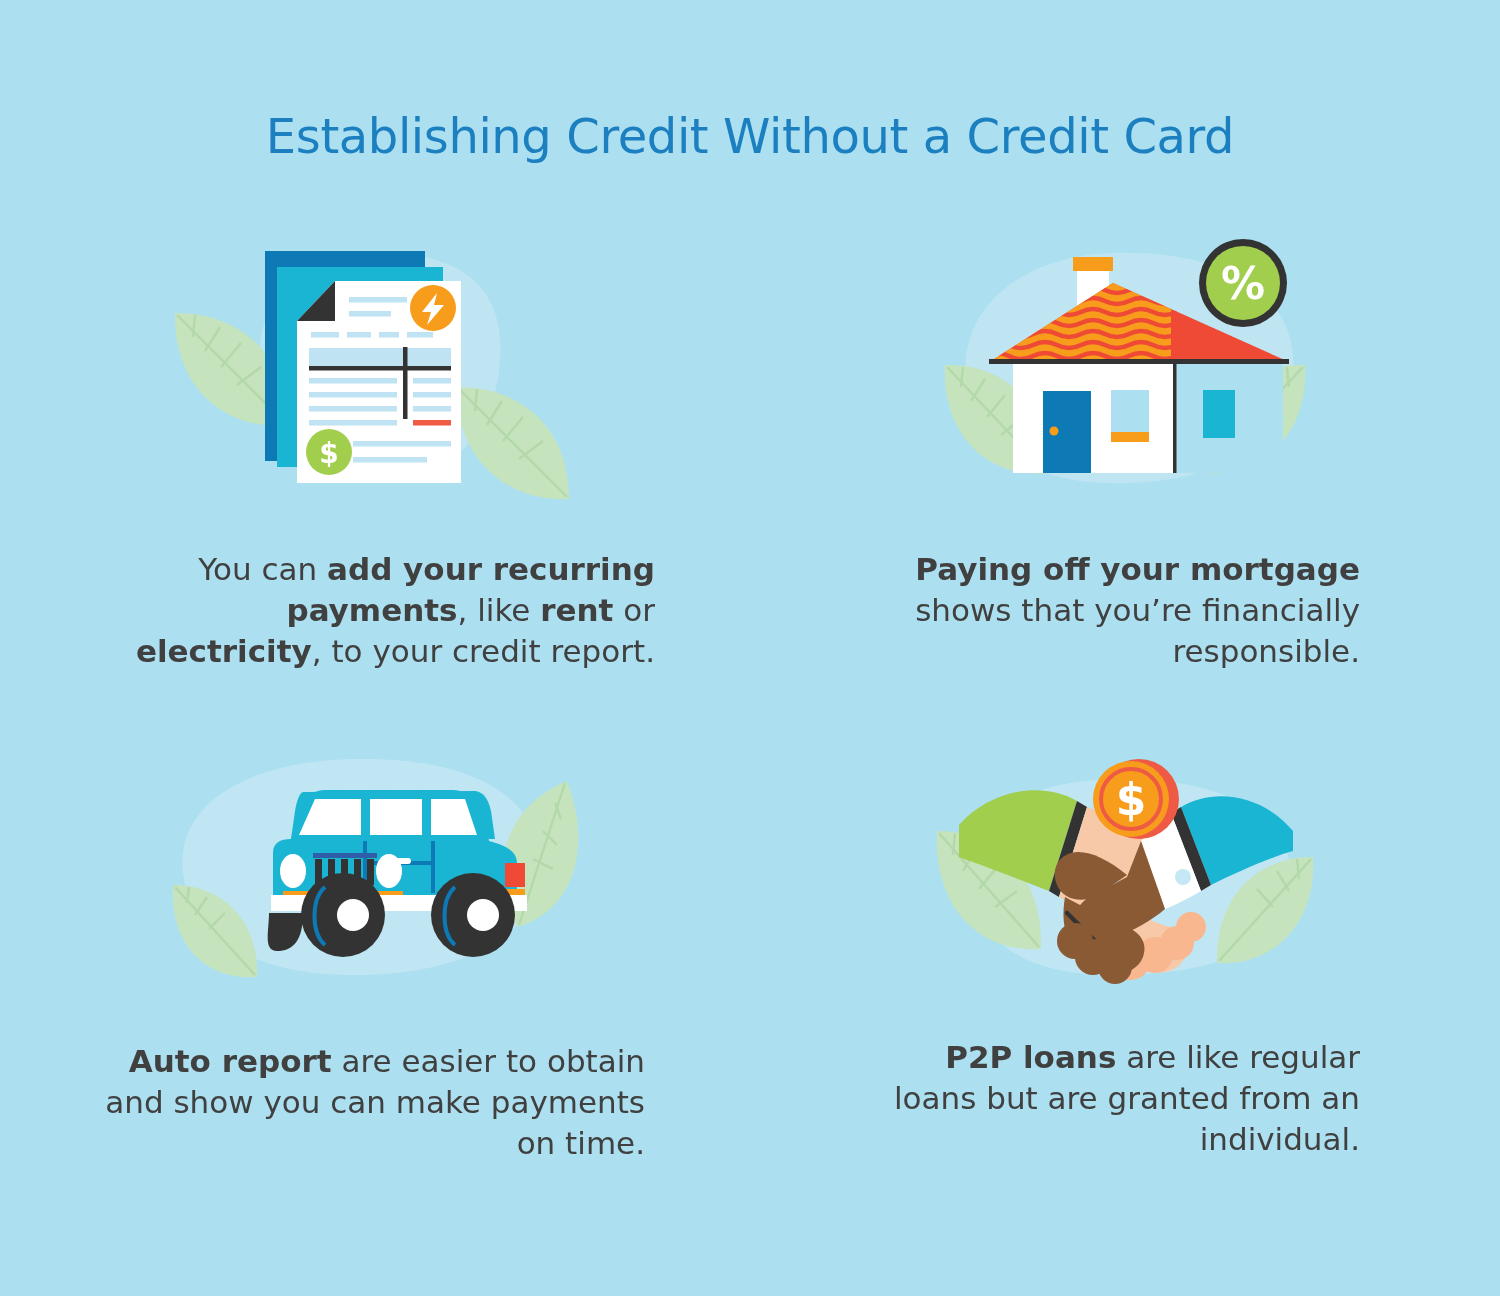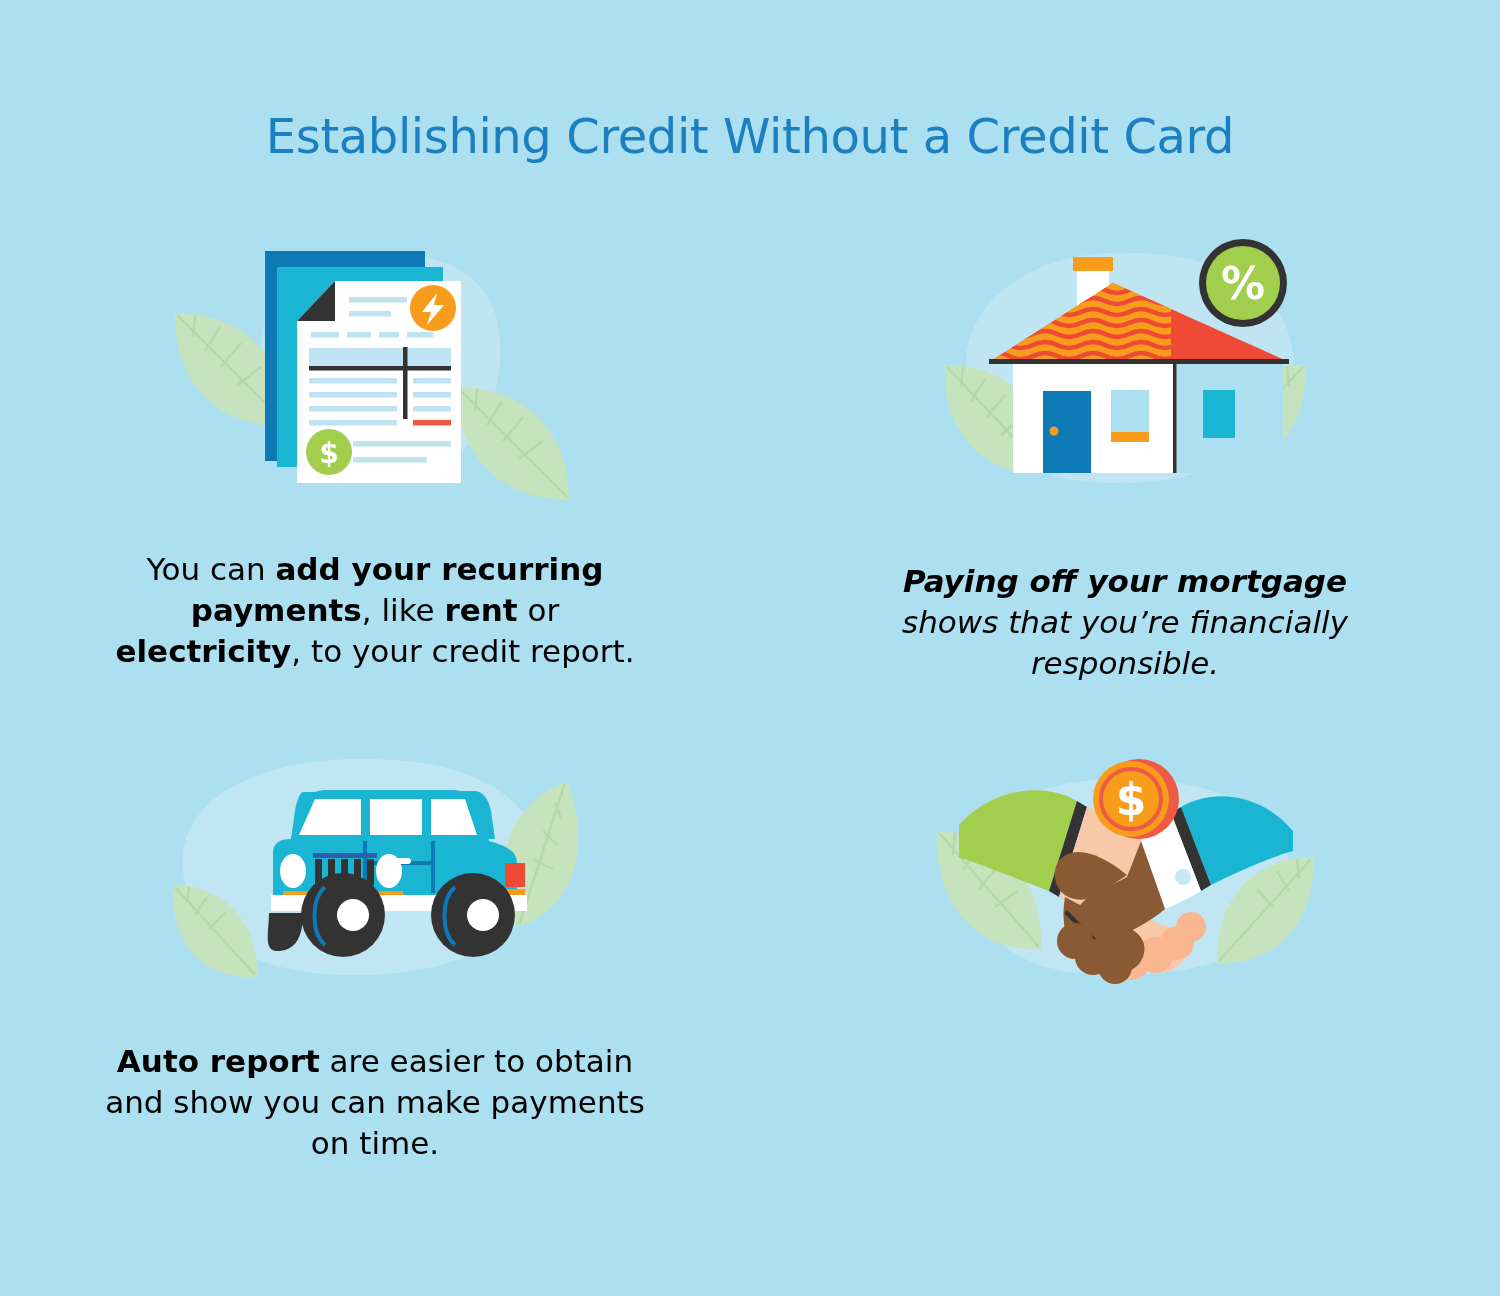--- a/index.html
+++ b/index.html
@@ -29,30 +29,30 @@
     display:grid;
     grid-template-columns:1fr 1fr;
     grid-template-rows:1fr 1fr;
   }
   .cell { position:relative; display:flex; flex-direction:column; align-items:center; }
 
   .art { position:relative; width:420px; height:270px; }
   .art.row2 { height:250px; }
 
   .caption {
-    text-align:center;
+    text-align:right;
     font-size:31px;
     line-height:1.33;
-    color:#000000;
+    color:#404040;
     font-family:"DejaVu Sans", sans-serif;
     font-weight:normal;
   }
   .caption b { font-weight:bold; }
   .cap-1 { width:560px; margin-top:44px; }
-  .cap-2 { width:470px; margin-top:56px;font-style:italic; }
+  .cap-2 { width:470px; margin-top:44px; }
   .cap-3 { width:540px; margin-top:46px; }
   .cap-4 { width:470px; margin-top:42px; }
 
   svg { display:block; overflow:visible; }
 </style>
 </head>
 <body>
 
 <div class="page">
 
@@ -366,16 +366,19 @@
           </g>
 
           <g>
             <circle cx="224" cy="54" r="40" fill="#ef5a44"></circle>
             <circle cx="216" cy="54" r="38" fill="#f89c1c"></circle>
             <circle cx="216" cy="54" r="30" fill="#f89c1c" stroke="#ef5a44" stroke-width="4"></circle>
             <text x="216" y="70" text-anchor="middle" font-family="DejaVu Sans, sans-serif" font-size="44" font-weight="bold" fill="#ffffff">$</text>
           </g>
         </svg>
       </div>
+      <div class="caption cap-4">
+        <b>P2P loans</b><span> are like regular loans but are granted from an individual.</span>
+      </div>
     </div>
 
   </div>
 </div>
 
 </body></html>

